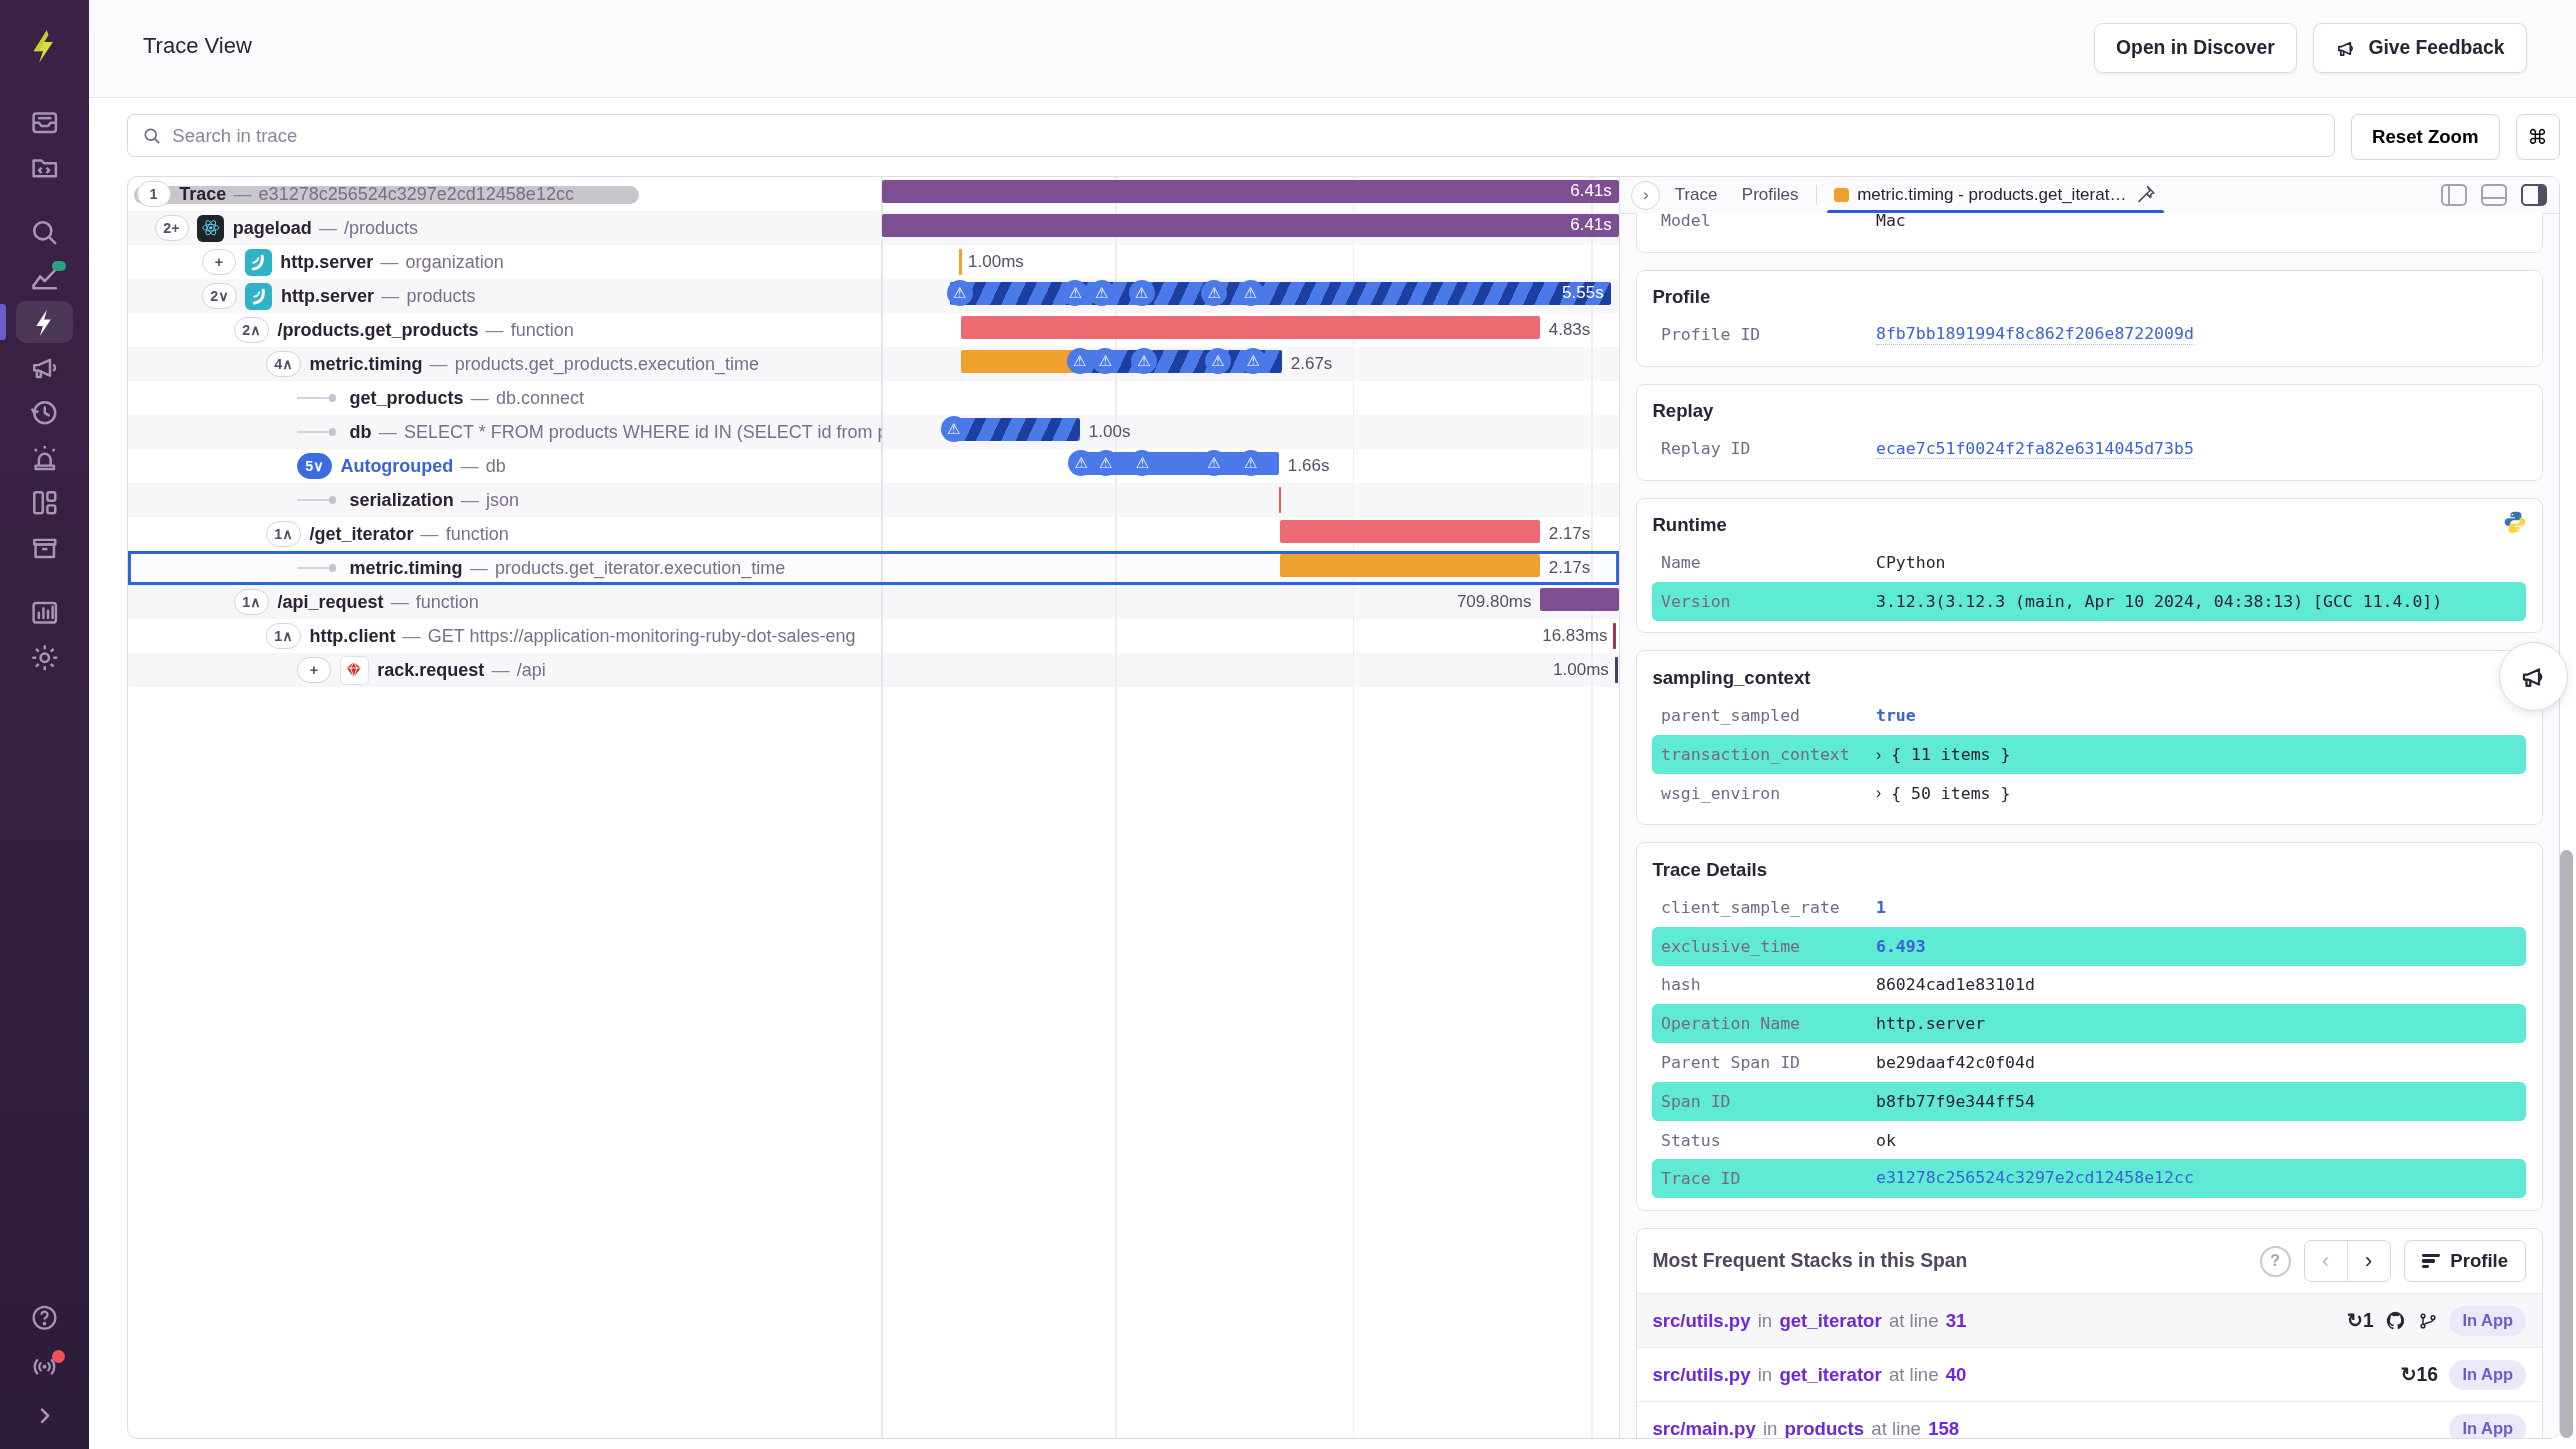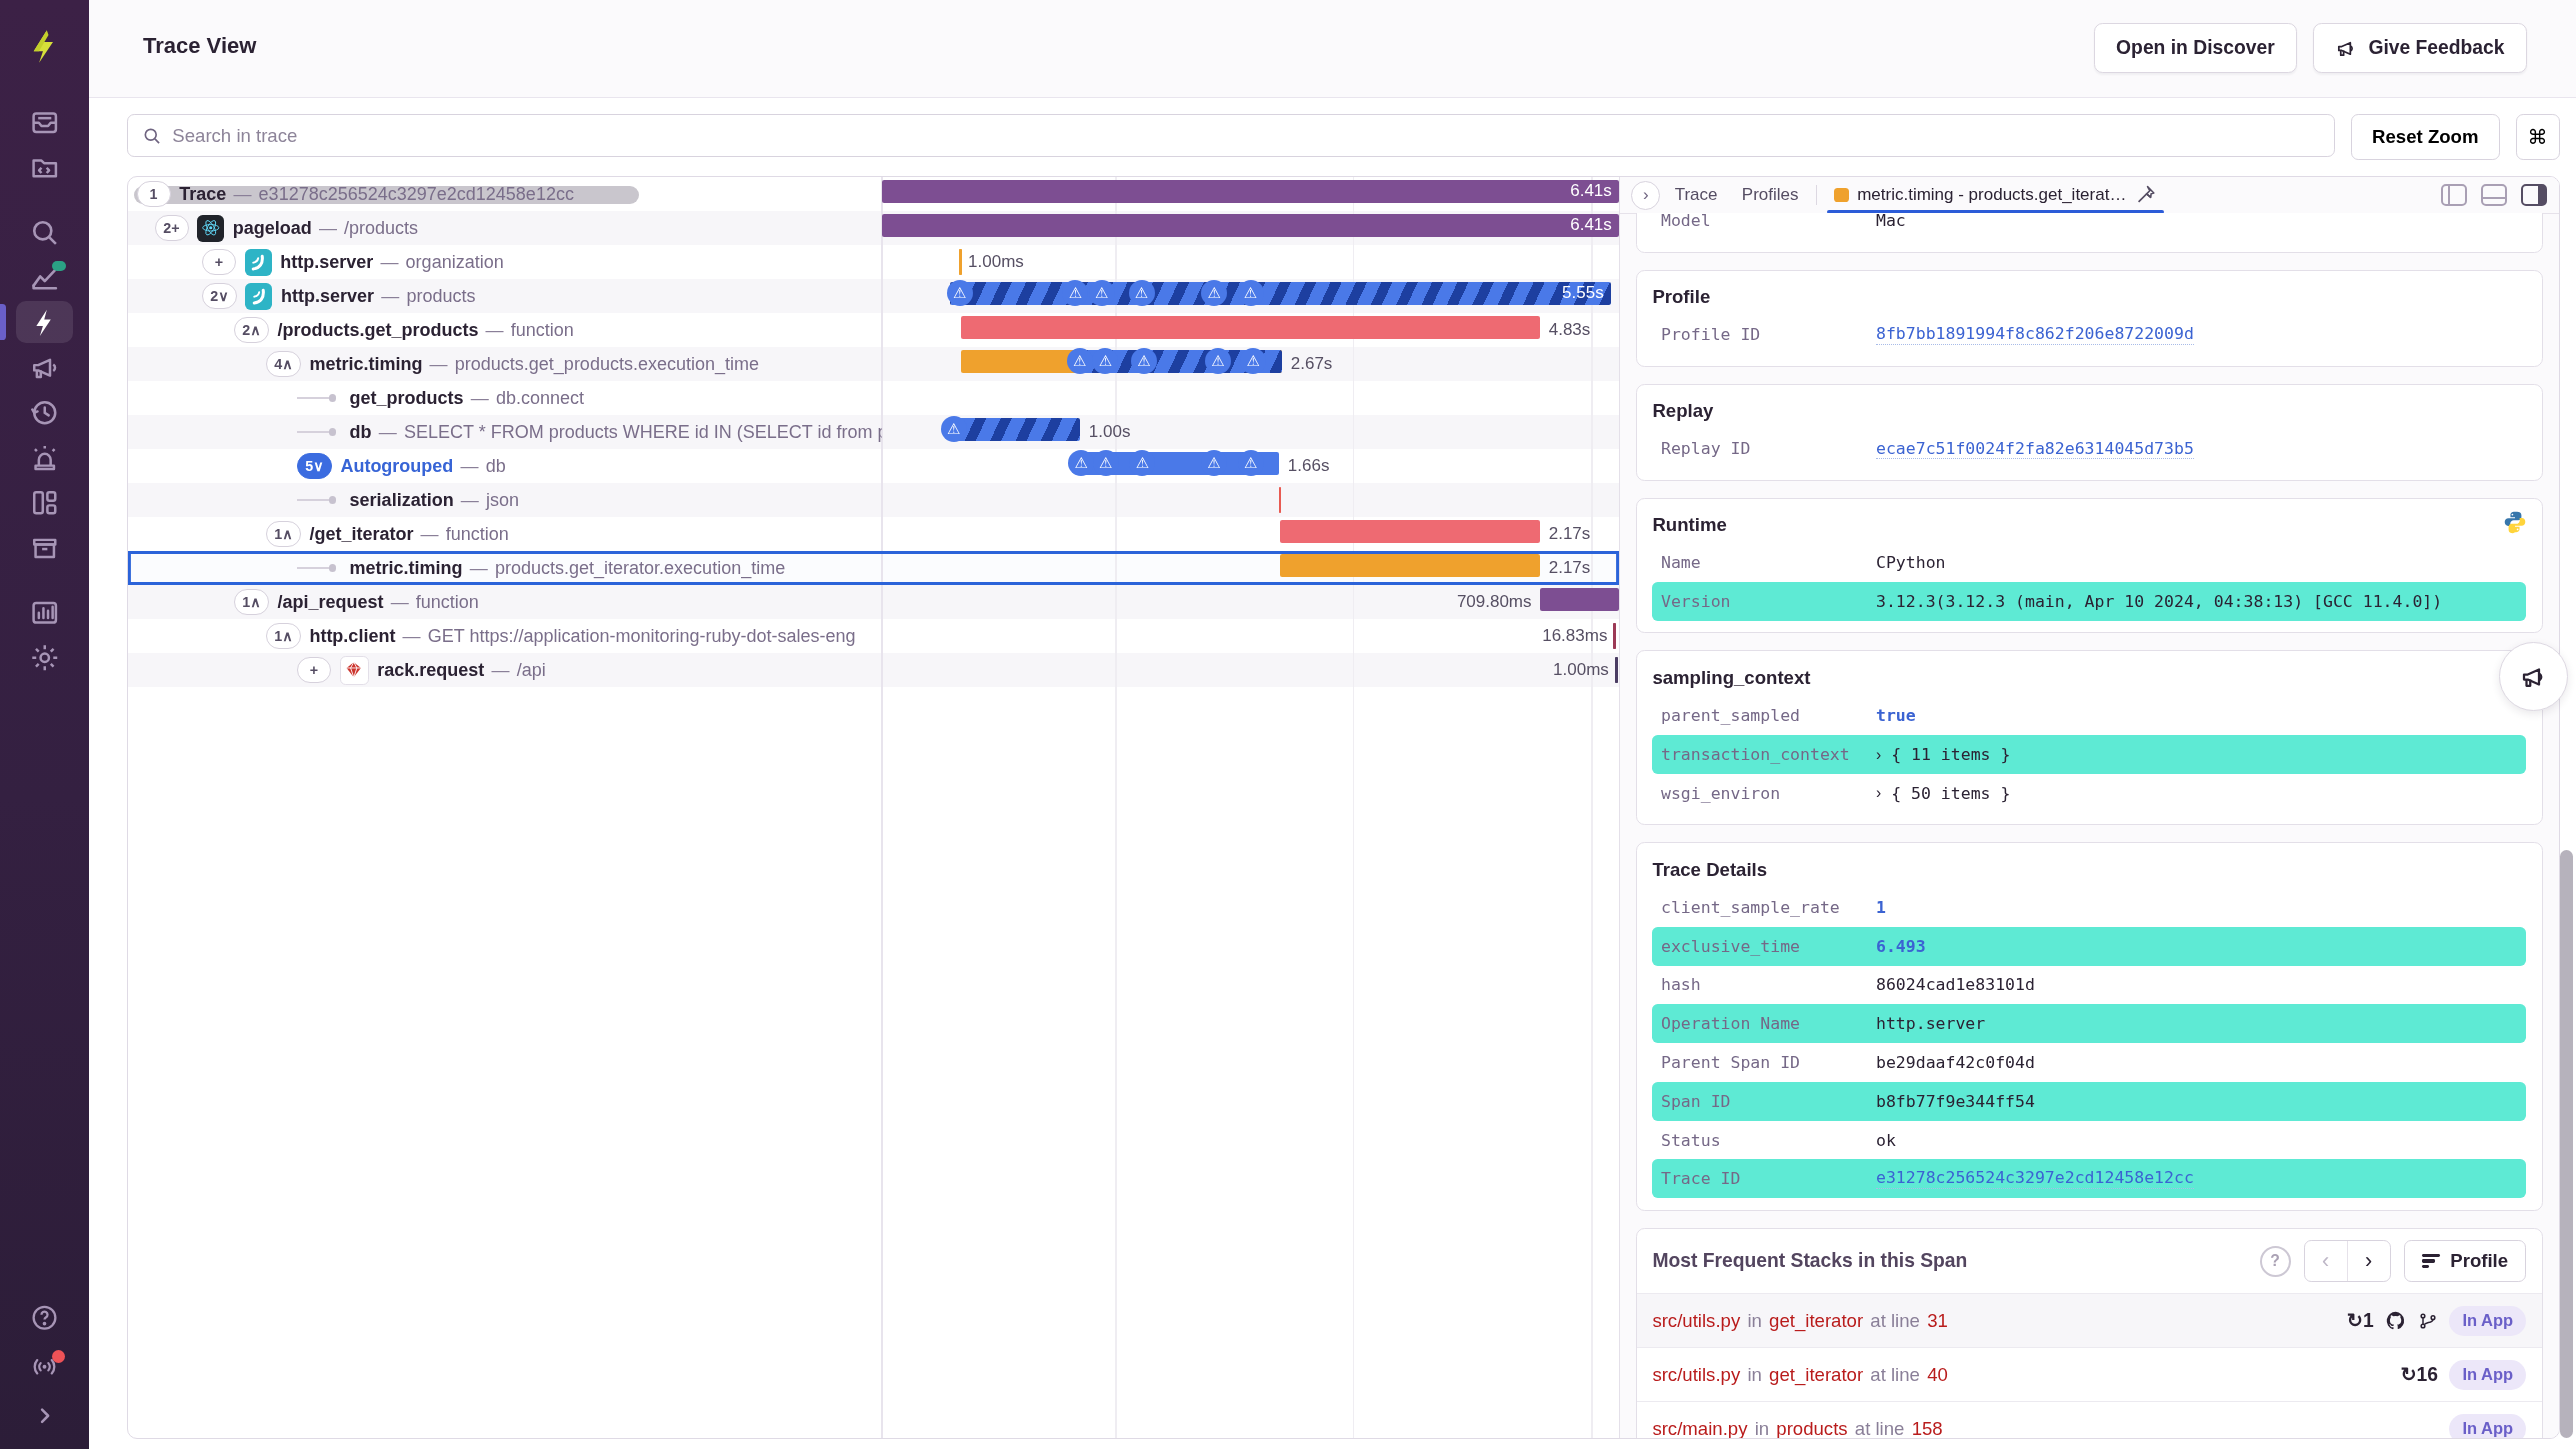--- a/index.html
+++ b/index.html
@@ -18,21 +18,21 @@
   .nav-item.active .hl{position:absolute;left:15.7px;top:1.4px;width:57px;height:42px;background:rgba(255,255,255,.10);border-radius:10px}
   .nav-item.active{color:#fff}
   .nav-item.active .ind{position:absolute;left:0;top:4.3px;width:6.4px;height:36px;background:#6a5fc8;border-radius:0 3.6px 3.6px 0}
   .nav-item .feat-dot{position:absolute;right:23px;top:5.7px;width:14.3px;height:10px;border-radius:5.7px;background:#2ba185}
   .nav-item .red-dot{position:absolute;right:24px;top:5.7px;width:13px;height:13px;border-radius:50%;background:#ee5257}
   .side-footer{position:absolute;left:0;bottom:14.3px;width:89px;display:flex;flex-direction:column;align-items:center;gap:5.7px}
   .side-footer .nav-item{height:43px}
 
   
   .app-header{position:absolute;left:89px;right:0;top:0;height:97px;background:#fbfafc;border-bottom:1.4px solid #e9e5ee}
-  .page-title{position:absolute;left:54px;top:33px;font-size:22px;font-weight:700;color:#2b2233}
+  .page-title{position:absolute;left:54px;top:33px;font-size:22px;font-weight:400;color:#2b2233}
   .hdr-buttons{position:absolute;right:49px;top:23px;display:flex;gap:15.7px}
   .btn{height:50px;padding:0 21.5px;border:1.4px solid #dcd7e1;border-radius:8.6px;background:#fff;
        font-size:19.3px;font-weight:700;color:#2b2233;display:flex;align-items:center;gap:10px;
        box-shadow:0 1.4px 2.1px rgba(43,34,51,.05);white-space:nowrap}
   .btn svg{width:23px;height:23px}
 
   
   .toolbar{position:absolute;left:127px;right:16.5px;top:114px;height:43px;display:flex;gap:16px;z-index:2}
   .search{flex:1;border:1.4px solid #d8d3de;border-radius:7.2px;background:#fff;display:flex;align-items:center;padding:0 14.3px;gap:10px}
   .search .ph{color:#8d8499;font-size:18.6px}
@@ -122,21 +122,21 @@
   .pager{display:flex;border:1.4px solid #d8d3de;border-radius:7.2px;overflow:hidden;background:#fff}
   .pg{width:42px;height:40px;display:flex;align-items:center;justify-content:center;font-size:21.5px;color:#2b2233}
   .pg.dis{color:#beb7c7}
   .pg+.pg{border-left:1.4px solid #e6e2ea}
   .profile-btn{display:flex;align-items:center;gap:10px;border:1.4px solid #d8d3de;border-radius:7.2px;height:42px;padding:0 17px;
                font-size:18.6px;font-weight:700;background:#fff;color:#2b2233}
   .prof-ico{display:flex;flex-direction:column;gap:2.1px}
   .prof-ico i{display:block;height:3.6px;background:#2b2233;border-radius:1.4px}
   .stack-row{display:flex;align-items:center;padding:0 15.7px;height:53px;border-top:1.4px solid #eceaf0;font-size:18.6px;gap:7.2px;background:#fff}
   .stack-row.shaded{background:#f7f6f9}
-  .sr-b{font-weight:400;color:#b91c1c}
+  .sr-b{font-weight:700;color:#6d28d9}
   .sr-d{color:#8a7f98}
   .sr-right{margin-left:auto;display:flex;align-items:center;gap:11.4px}
   .refresh{font-size:19.3px;color:#2b2233;display:flex;align-items:center;gap:2.9px;font-weight:600}
   .inapp{background:#ece7f9;color:#6a5fc8;font-size:16.5px;font-weight:700;padding:5.7px 13px;border-radius:15.7px;white-space:nowrap}
 
   .float-fb{position:absolute;left:2499px;top:642px;width:67px;height:67px;border-radius:50%;background:#fff;
             border:1.4px solid #ddd8e2;box-shadow:0 2.9px 8.6px rgba(43,34,51,.10);display:flex;align-items:center;justify-content:center;z-index:20}
   .v-scroll{position:absolute;right:2.9px;top:850px;width:13.6px;height:588px;border-radius:7.2px;background:#b6b2bc;z-index:21}
 </style>
 </head>

